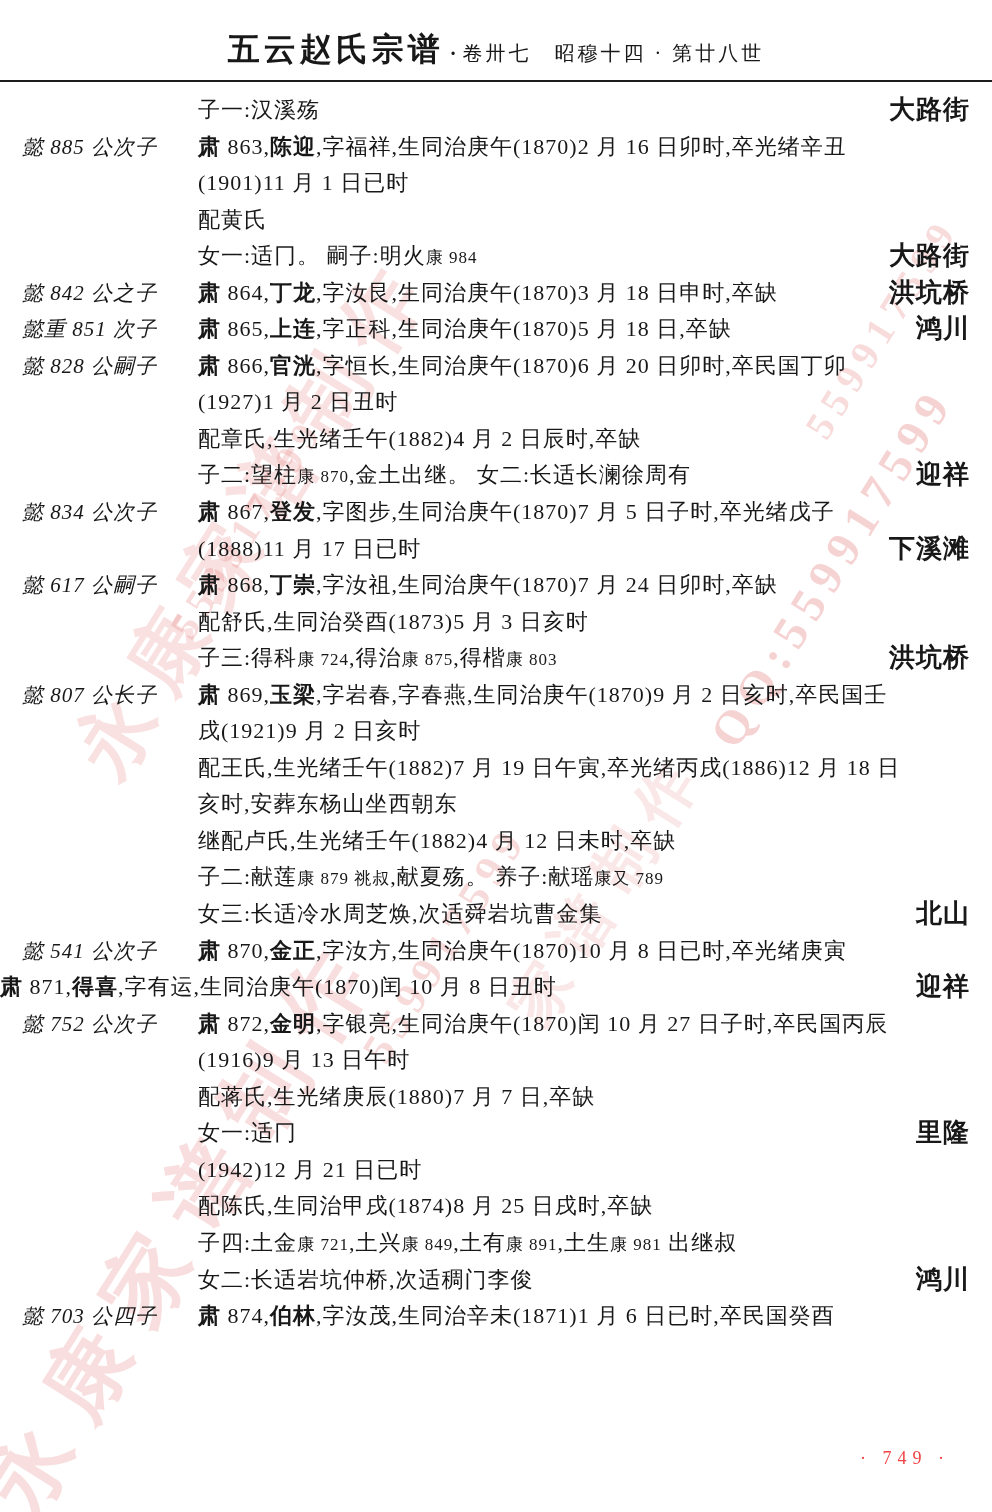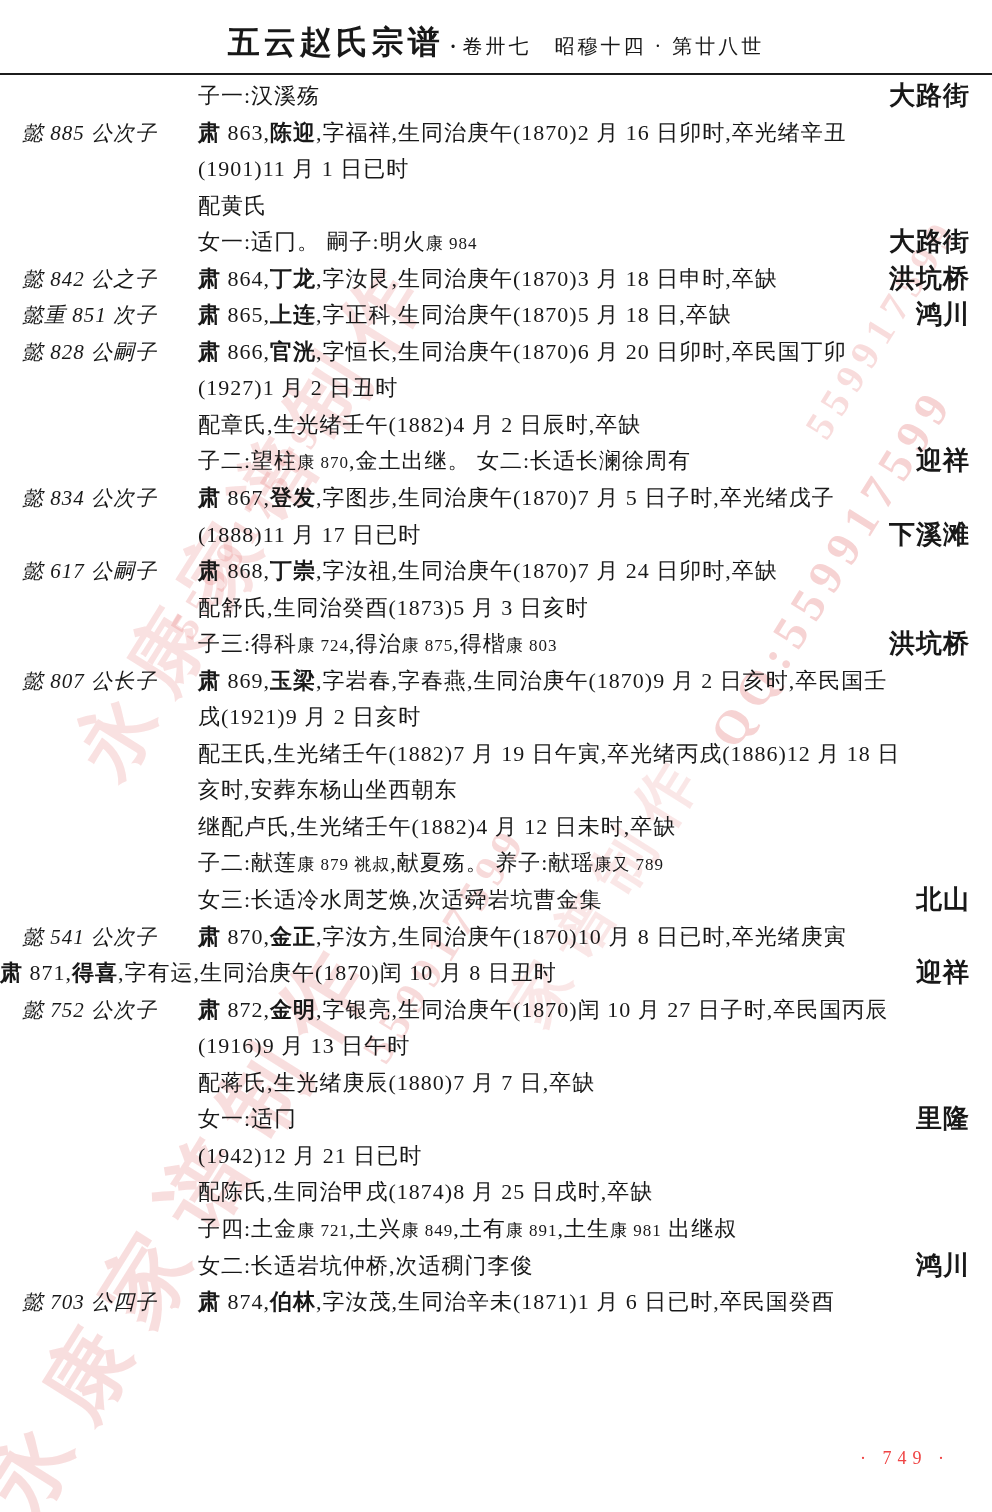--- a/index.html
+++ b/index.html
@@ -16,27 +16,27 @@
   .wm-layer{position:absolute;inset:0;z-index:0;pointer-events:none;overflow:hidden;}
   .wm{
     position:absolute;
     transform-origin:left bottom;
     color:#e98d8d;
     font-weight:bold;
     white-space:nowrap;
     font-family:"Liberation Serif","DejaVu Serif",serif;
   }
   
-  .header{position:relative;z-index:2;text-align:center;padding-top:21px;}
+  .header{position:relative;z-index:2;text-align:center;padding-top:28px;}
   .title{font-size:32px;font-weight:bold;letter-spacing:4px;}
   .title-dot{font-size:20px;font-weight:bold;padding:0 6px;}
   .subtitle{font-size:20px;letter-spacing:3px;}
   .divider{border:none;border-top:2px solid #1c1c1c;margin:8px 0 0 0;width:992px;}
   
-  .rows{position:relative;z-index:2;padding-top:3px;}
+  .rows{position:relative;z-index:2;padding-top:10px;}
   .row{position:relative;height:36.55px;line-height:36.55px;display:flex;align-items:baseline;}
   .label{
     flex:0 0 176px;padding-left:22px;box-sizing:content-box;
     font-size:21px;letter-spacing:1px;white-space:nowrap;font-style:italic;
   }
   .text{flex:1;font-size:22px;letter-spacing:1px;white-space:nowrap;}
   .text .b{font-weight:bold;}
   .text .sm{font-size:17px;}
   .place{
     position:absolute;right:22px;top:0;height:36.55px;line-height:36.55px;

